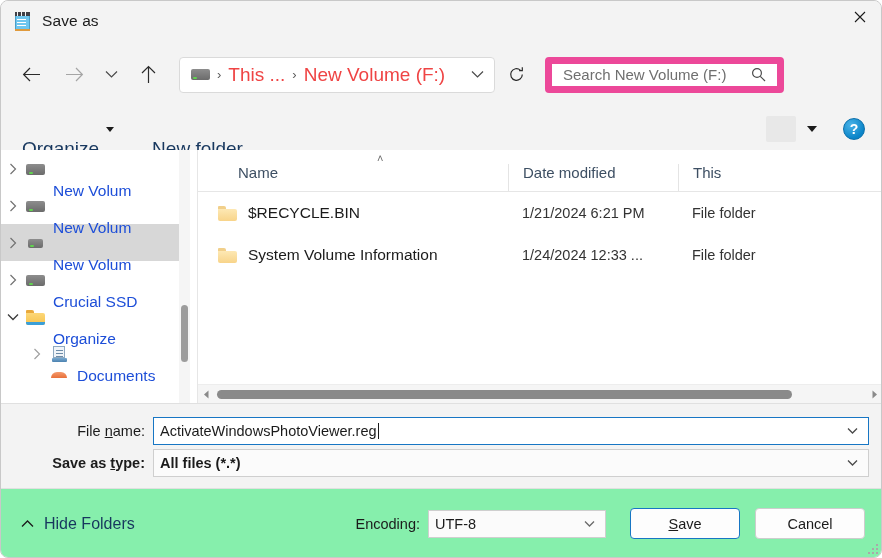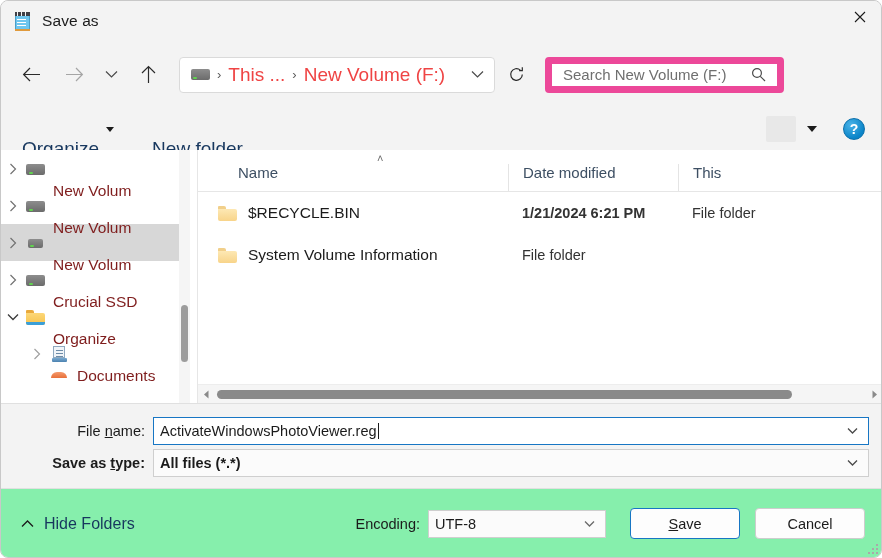--- a/index.html
+++ b/index.html
@@ -364,21 +364,21 @@
   }
   .ti-part {
     position: absolute;
     left: 2px; top: 2px;
     width: 16px; height: 6px;
     background: linear-gradient(#f49a6d, #e8703a);
     border-radius: 7px 7px 0 0;
   }
   .tree-label {
     font-size: 15.5px;
-    color: #7f1d1d;
+    color: #1d4ed8;
     white-space: nowrap;
     margin-top: 44px;
   }
   .tree-scrollbar {
     position: absolute;
     right: 7px; top: 0;
     width: 11px; height: 253px;
     background: #f5f5f5;
   }
   .tree-thumb {
@@ -454,21 +454,20 @@
     color: #1b1b1b;
     white-space: nowrap;
   }
   .fr-date {
     width: 170px;
     padding-left: 14px;
     font-size: 14.5px;
     color: #333333;
     box-sizing: border-box;
     white-space: nowrap;
-    font-weight: bold;
   }
   .fr-type {
     flex: 1;
     padding-left: 14px;
     font-size: 14.5px;
     color: #333333;
     box-sizing: border-box;
     white-space: nowrap;
   }
   .hscroll {
@@ -860,20 +859,21 @@
       </div>
 
       <div class="filerow">
         <div class="fr-name">
           <span class="fr-folder">
               <span class="tab"></span>
               <span class="bod"></span>
             </span>
           <span class="fr-text">System Volume Information</span>
         </div>
+        <div class="fr-date">1/24/2024 12:33 ...</div>
         <div class="fr-type">File folder</div>
       </div>
 
       <div class="hscroll">
         <span class="hs-arrow">
           <svg width="7" height="9" viewBox="0 0 7 9">
               <path d="M5.5 0.5 L1 4.5 L5.5 8.5 Z" fill="#8a8a8a"></path>
             </svg>
         </span>
         <span class="hs-track">

